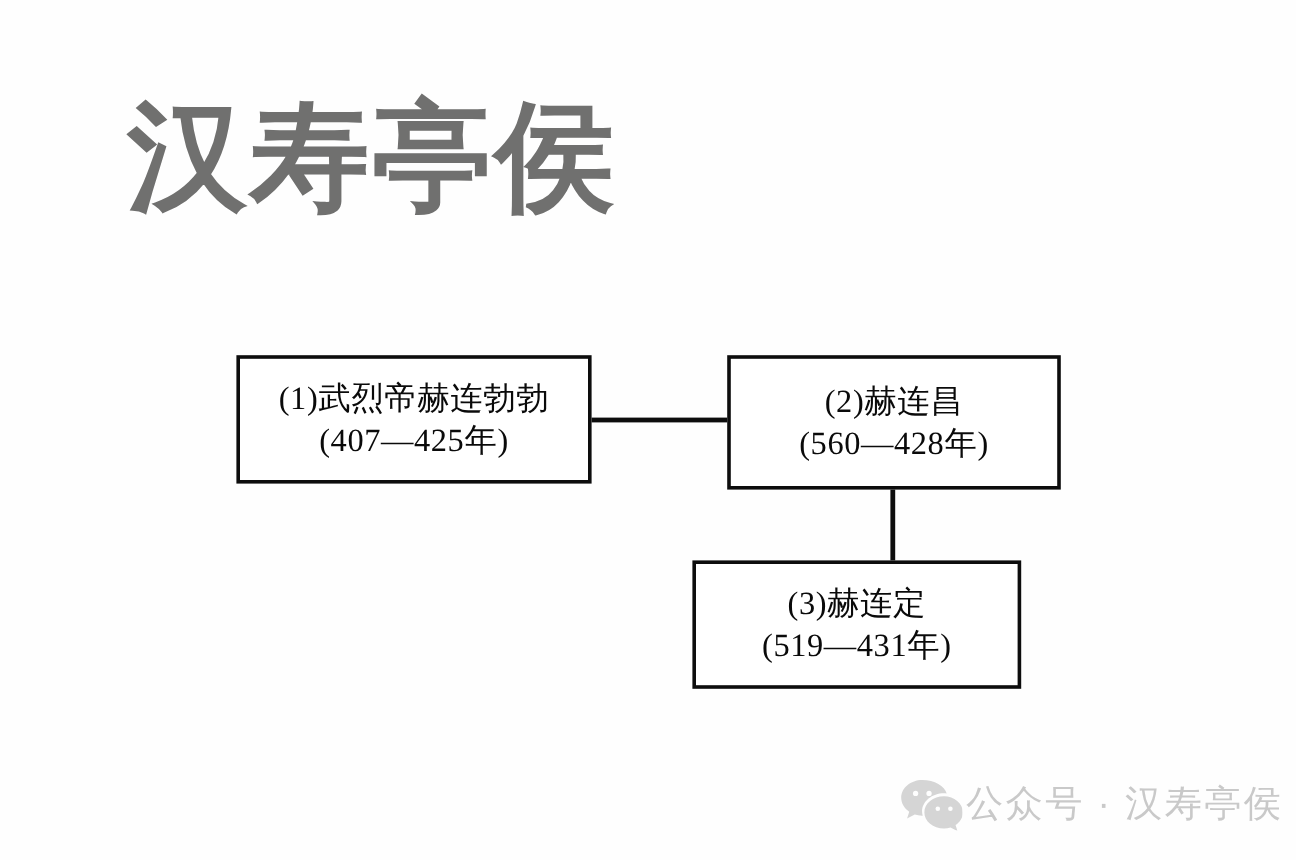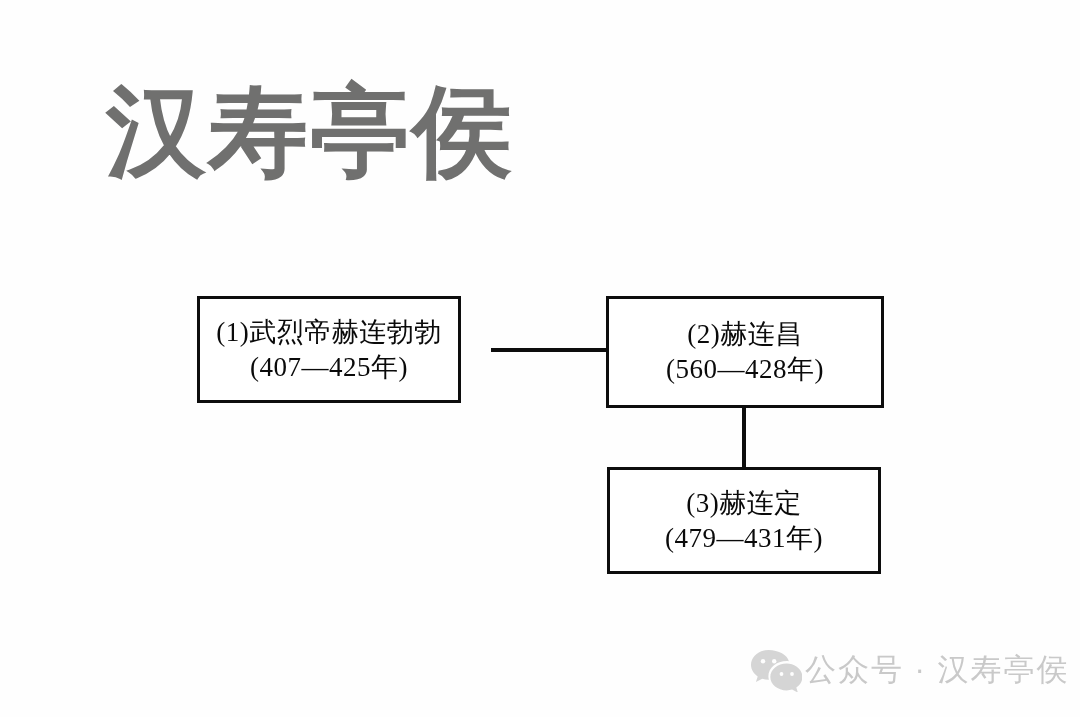--- a/index.html
+++ b/index.html
@@ -61,33 +61,33 @@
     white-space: nowrap;
     z-index: 2;
   }
 
   .node-line-1 { letter-spacing: 0.5px; }
   .node-line-2 { letter-spacing: 0.5px; }
 
   #node-1 {
     left: 197px;
     top: 296px;
-    width: 264px;
+    width: 296px;
     height: 107px;
   }
 
   #node-2 {
     left: 606px;
     top: 296px;
     width: 278px;
     height: 112px;
   }
 
   #node-3 {
-    left: 607px;
+    left: 577px;
     top: 467px;
     width: 274px;
     height: 107px;
   }
 
   
   .connector-h {
     position: absolute;
     left: 491px;
     top: 348px;
@@ -150,21 +150,21 @@
       <div class="node-line-2">(407—425年)</div>
     </div>
 
     <div class="node-box" id="node-2">
       <div class="node-line-1">(2)赫连昌</div>
       <div class="node-line-2">(560—428年)</div>
     </div>
 
     <div class="node-box" id="node-3">
       <div class="node-line-1">(3)赫连定</div>
-      <div class="node-line-2">(479—431年)</div>
+      <div class="node-line-2">(519—431年)</div>
     </div>
 
   </div>
 
   <div class="watermark">
     <span>
       <svg class="wechat-icon" viewBox="0 0 52 44" xmlns="http://www.w3.org/2000/svg" aria-hidden="true">
         <g fill="#d5d5d5">
           <path d="M18.5 2C8.9 2 1 8.6 1 16.8c0 4.7 2.6 8.9 6.7 11.6l-1.8 5.7 6.4-3.3c1.9.6 3.9.9 6 .9h.6c-.3-1.1-.5-2.2-.5-3.4 0-8.4 8.2-15.2 18.4-15.2.7 0 1.4 0 2.1.1C37.3 7 28.8 2 18.5 2z"></path>
           <path d="M36.7 15.6c-9.1 0-16.4 6-16.4 13.4 0 7.4 7.3 13.4 16.4 13.4 1.9 0 3.7-.3 5.4-.8l5.8 3-1.6-5.1c3.7-2.5 6.1-6.2 6.1-10.5 0-7.4-7.4-13.4-15.7-13.4z"></path>

